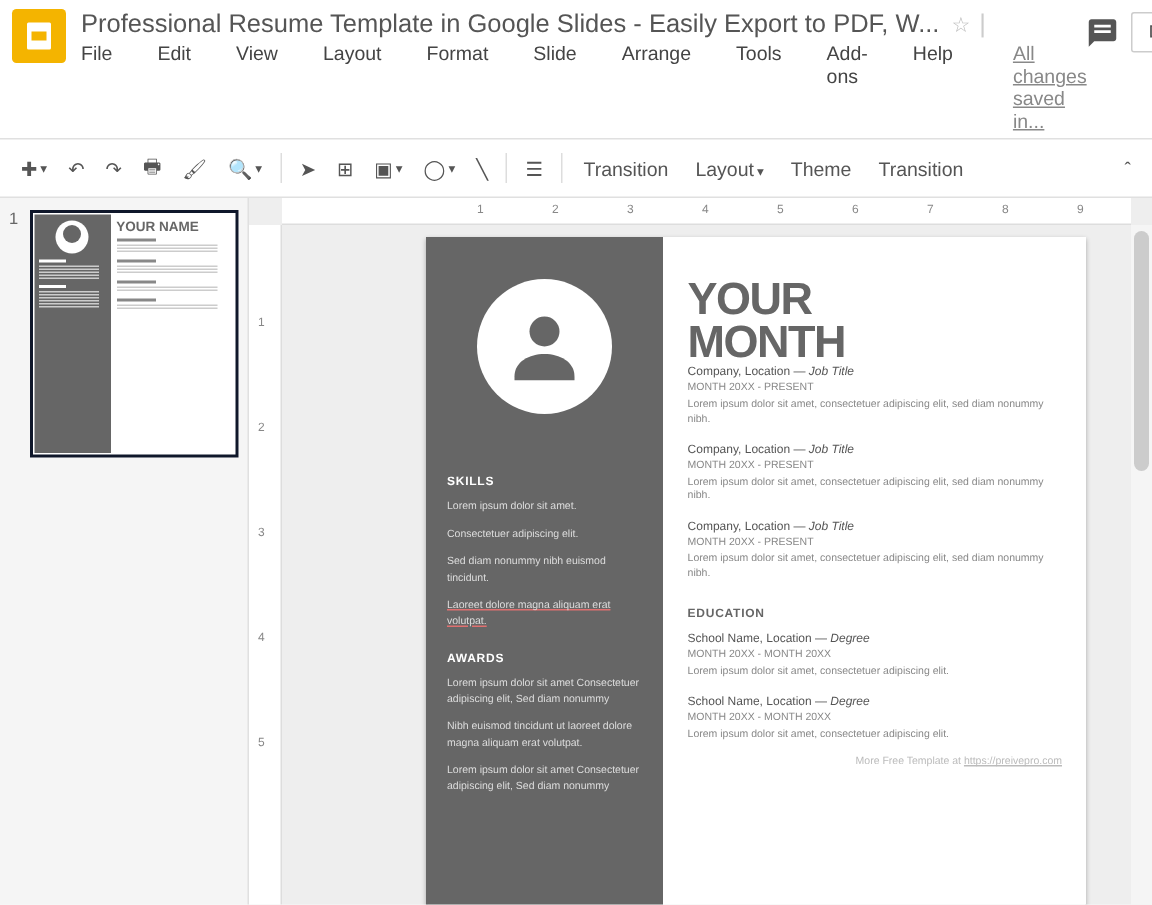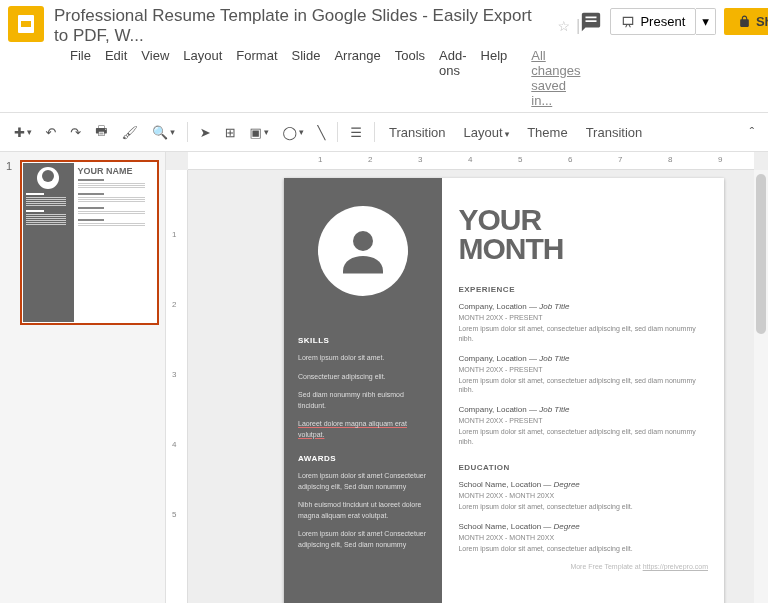--- a/index.html
+++ b/index.html
@@ -3,38 +3,38 @@
 <meta charset="utf-8">
 <style>
 * { margin:0; padding:0; box-sizing:border-box; font-family:Arial,sans-serif; }
 body { background:#fff; width:768px; height:603px; overflow:hidden; font-size:13px; color:#444; }
 .header { display:flex; align-items:flex-start; padding:6px 8px 0 8px; }
 .logo { width:36px; height:36px; background:#f4b400; border-radius:3px; display:flex; align-items:center; justify-content:center; color:#fff; margin-right:10px; flex-shrink:0; }
 .logo svg { width:24px; height:24px; }
 .title-area { flex:1; }
 .doc-title { font-size:17px; color:#555; margin-bottom:2px; display:flex; align-items:center; }
 .star { color:#bbb; margin-left:8px; font-size:14px; }
-.menubar { display:flex; gap:14px; font-size:13px; color:#444;margin-left:16px; }
+.menubar { display:flex; gap:30px; font-size:13px; color:#444; }
 .menubar span { cursor:pointer; }
 .saved { color:#888; text-decoration:underline; margin-left:10px; }
 .header-right { display:flex; align-items:center; gap:8px; margin-left:auto; padding-top:2px; }
 .comment-icon { width:22px; height:22px; color:#555; cursor:pointer; }
 .present-btn { border:1px solid #ccc; background:#fff; padding:5px 10px; font-size:13px; display:flex; align-items:center; gap:5px; cursor:pointer; border-radius:2px; }
 .present-drop { border:1px solid #ccc; border-left:none; background:#fff; padding:5px 6px; cursor:pointer; border-radius:0 2px 2px 0; }
 .share-btn { background:#f4b400; color:#3c3c3c; padding:6px 14px; font-size:13px; font-weight:bold; border:none; display:flex; align-items:center; gap:5px; cursor:pointer; border-radius:2px; }
 .toolbar { display:flex; align-items:center; border-top:1px solid #e0e0e0; border-bottom:1px solid #e0e0e0; padding:3px 8px; gap:2px; margin-top:4px; }
 .tbtn { padding:5px 6px; cursor:pointer; color:#555; display:flex; align-items:center; font-size:13px; border-radius:2px; }
 .tsep { width:1px; height:20px; background:#ddd; margin:0 4px; }
 .ttxt { padding:4px 8px; cursor:pointer; color:#555; font-size:13px; }
 .drop-arrow { font-size:9px; margin-left:2px; }
 .main { display:flex; height:calc(603px - 78px); }
 .sidebar { width:166px; background:#f5f5f5; border-right:1px solid #e0e0e0; padding:8px 6px; overflow:hidden; }
 .thumb-wrap { display:flex; gap:4px; }
 .thumb-num { font-size:11px; color:#666; width:10px; }
-.thumb { width:140px; height:165px; background:#fff; border:2px solid #c2410c; padding:1px; position:relative; }
+.thumb { width:140px; height:165px; background:#fff; border:2px solid #0f172a; padding:1px; position:relative; }
 .thumb-inner { width:100%; height:100%; display:flex; }
 .thumb-left { width:38%; background:#666; display:flex; flex-direction:column; align-items:center; padding:4px 3px; }
 .thumb-left .av { width:22px; height:22px; border-radius:50%; background:#fff; margin-bottom:4px; position:relative; }
 .thumb-left .av::after { content:''; position:absolute; width:12px; height:12px; background:#666; border-radius:50%; top:3px; left:5px; }
 .thumb-left .sec { width:100%; margin-bottom:3px; }
 .thumb-left .sec-h { height:2px; background:#fff; width:40%; margin-bottom:2px; }
 .thumb-left .sec-l { height:1px; background:#ccc; width:90%; margin-bottom:1px; }
 .thumb-right { flex:1; padding:4px 4px; }
 .thumb-right .tn { font-size:9px; font-weight:900; color:#666; line-height:1; }
 .thumb-right .sec-h2 { height:2px; background:#888; width:35%; margin:3px 0 2px; }
@@ -222,21 +222,20 @@
         <div class="sl-p">Consectetuer adipiscing elit.</div>
         <div class="sl-p">Sed diam nonummy nibh euismod tincidunt.</div>
         <div class="sl-p un">Laoreet dolore magna aliquam erat volutpat.</div>
         <div class="sl-h" style="margin-top:14px">AWARDS</div>
         <div class="sl-p">Lorem ipsum dolor sit amet Consectetuer adipiscing elit, Sed diam nonummy</div>
         <div class="sl-p">Nibh euismod tincidunt ut laoreet dolore magna aliquam erat volutpat.</div>
         <div class="sl-p">Lorem ipsum dolor sit amet Consectetuer adipiscing elit, Sed diam nonummy</div>
       </div>
       <div class="slide-right">
         <div class="big-name"><span>YOUR</span><br><span>MONTH</span></div>
-        <div class="sr-h first">EXPERIENCE</div>
         <div class="sr-line"><span>Company, Location</span> — <i>Job Title</i></div>
         <div class="sr-date">MONTH 20XX - PRESENT</div>
         <div class="sr-body">Lorem ipsum dolor sit amet, consectetuer adipiscing elit, sed diam nonummy nibh.</div>
         <div class="sr-line"><span>Company, Location</span> — <i>Job Title</i></div>
         <div class="sr-date">MONTH 20XX - PRESENT</div>
         <div class="sr-body">Lorem ipsum dolor sit amet, consectetuer adipiscing elit, sed diam nonummy nibh.</div>
         <div class="sr-line"><span>Company, Location</span> — <i>Job Title</i></div>
         <div class="sr-date">MONTH 20XX - PRESENT</div>
         <div class="sr-body">Lorem ipsum dolor sit amet, consectetuer adipiscing elit, sed diam nonummy nibh.</div>
         <div class="sr-h">EDUCATION</div>

